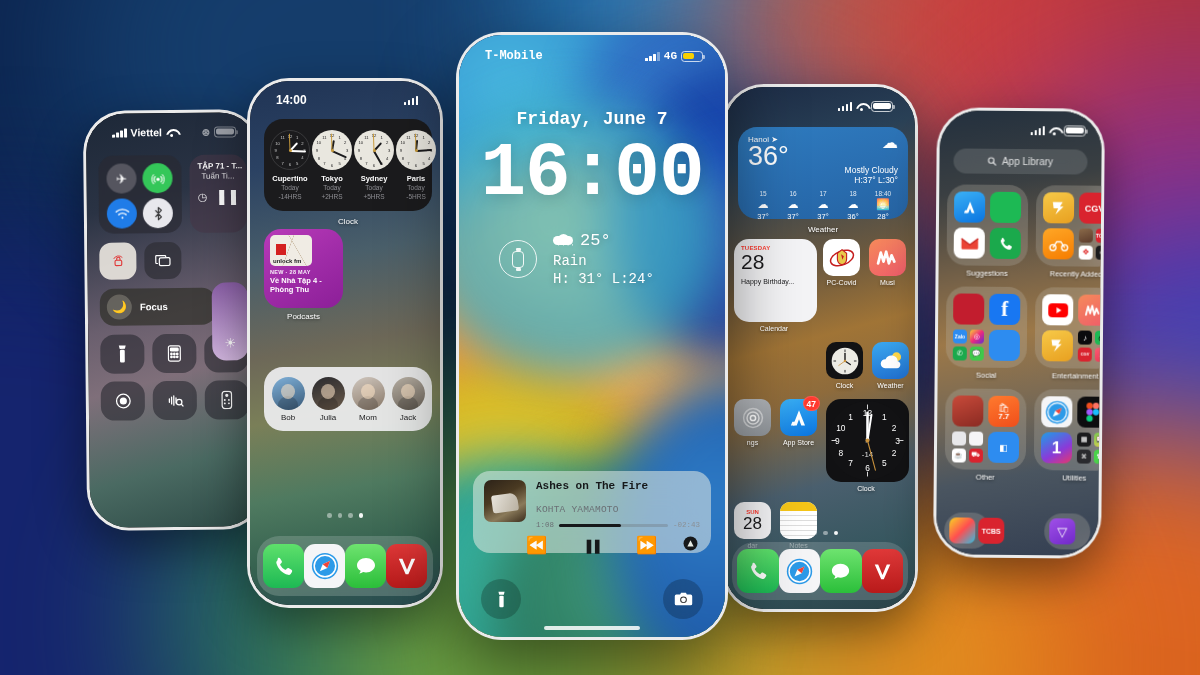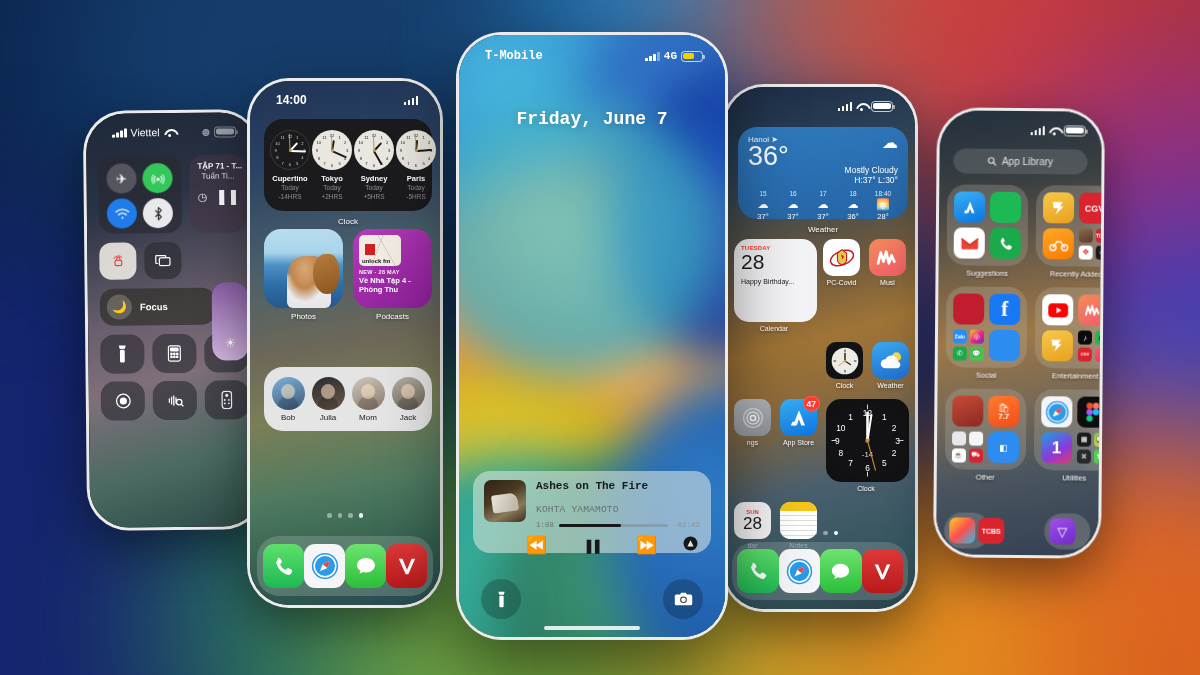--- a/index.html
+++ b/index.html
@@ -262,21 +262,21 @@
 <div class="phone" id="phone1">
  <div class="screen">
   <div class="status">
     <div class="status-right" style="gap:4px;">
       <span class="bars">
             <i></i>
             <i></i>
             <i></i>
             <i></i>
           </span>
-      <span style="font-weight:400;font-size:10.5px;">Viettel</span>
+      <span style="font-weight:700;font-size:10.5px;">Viettel</span>
       <span class="wifi"></span>
     </div>
     <div class="status-right" style="opacity:.55;">
       <span style="font-size:10px;">⊛</span>
       <span class="batt">
             <span></span>
           </span>
     </div>
   </div>
 
@@ -508,27 +508,20 @@
     <div class="wc-city">Paris</div>
     <div class="wc-sub">Today</div>
     <div class="wc-sub">-5HRS</div>
           </div>
         </div>
     <div class="w-label" style="position:absolute;left:14px;width:168px;top:132px;">Clock</div>
   </div>
 
   <div class="w-row2">
     <div>
-      <div class="w-photos">
-        <div class="photo-girl"></div>
-            <div class="photo-hair"></div>
-      </div>
-      <div class="w-label">Photos</div>
-    </div>
-    <div>
       <div class="w-pod">
         <div class="pod-card">
           <div class="pod-lines"></div>
               <div class="pod-flag"></div>
           <div class="pod-brand">unlock fm</div>
         </div>
         <div class="pod-new">NEW · 28 MAY</div>
         <div class="pod-title">Về Nhà Tập 4 - Phòng Thu</div>
       </div>
       <div class="w-label">Podcasts</div>
@@ -626,21 +619,37 @@
             <i></i>
           </span>
       <span style="font-size:11px;font-weight:600;">4G</span>
       <span class="batt yellow">
             <span style="width:62%"></span>
           </span>
     </div>
   </div>
 
   <div class="lock-date">Friday, June 7</div>
-
+  <div class="lock-time">16:00</div>
+
+  <div class="lock-widgets">
+    <div class="lw-ring">
+          <div class="lw-watch"></div>
+        </div>
+    <div class="lw-text">
+      <div class="lw-l1">
+        <span class="cloud-ico">
+              <span class="rain-d">''''</span>
+            </span>
+        <span>25°</span>
+      </div>
+      <div class="lw-l2">Rain</div>
+      <div class="lw-l3">H: 31°  L:24°</div>
+    </div>
+  </div>
 
   <div class="player">
     <div class="pl-top">
       <div class="pl-art"></div>
       <div style="flex:1;min-width:0;">
         <div class="pl-title">Ashes on The Fire</div>
         <div class="pl-artist">KOHTA YAMAMOTO</div>
         <div class="pl-bar">
           <span class="pl-time">1:08</span>
           <span class="pl-track">

